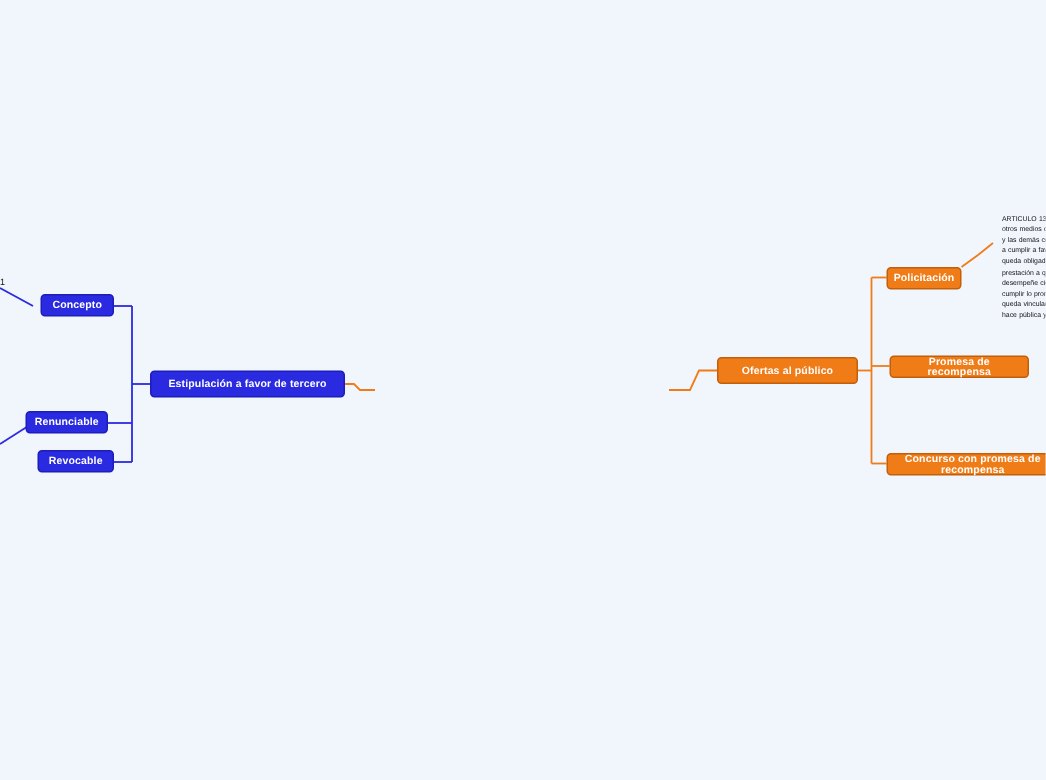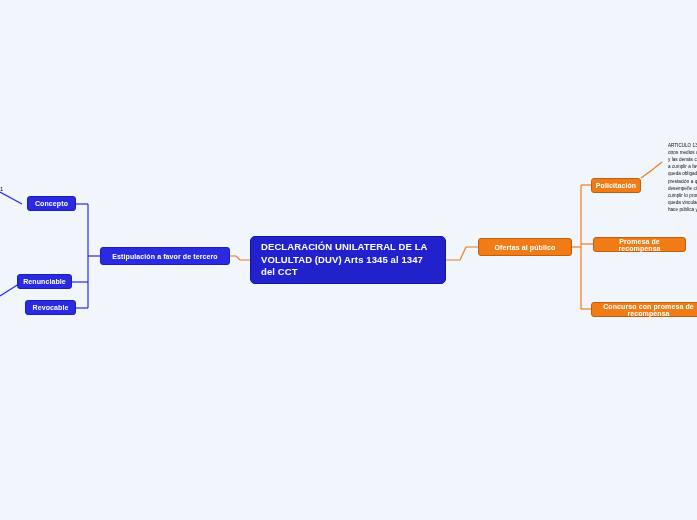--- a/index.html
+++ b/index.html
@@ -105,21 +105,20 @@
     <path d="M581 185 L581 309" stroke="#f07c18" stroke-width="1.2" fill="none"></path>
     <path d="M581 185 L591 185" stroke="#f07c18" stroke-width="1.2" fill="none"></path>
     <path d="M581 244 L593 244" stroke="#f07c18" stroke-width="1.2" fill="none"></path>
     <path d="M581 309 L591 309" stroke="#f07c18" stroke-width="1.2" fill="none"></path>
 
     <path d="M641 178 L652 170 L662 162" stroke="#f07c18" stroke-width="1.2" fill="none"></path>
   </svg>
 
   <div class="side-num" style="left:0px; top:186px;">1</div>
 
-  <div class="node node-root" style="left:250px; top:236px; width:196px; height:48px;">DECLARACIÓN UNILATERAL DE LA VOLULTAD (DUV) Arts 1345 al 1347 del CCT</div>
 
   <div class="node node-blue" style="left:100px; top:247px; width:130px; height:18px;">Estipulación a favor de tercero</div>
 
   <div class="node node-blue" style="left:27px; top:196px; width:49px; height:15px;">Concepto</div>
 
   <div class="node node-blue" style="left:17px; top:274px; width:55px; height:15px;">Renunciable</div>
 
   <div class="node node-blue" style="left:25px; top:300px; width:51px; height:15px;">Revocable</div>
 
   <div class="node node-orange" style="left:478px; top:238px; width:94px; height:18px;">Ofertas al público</div>

